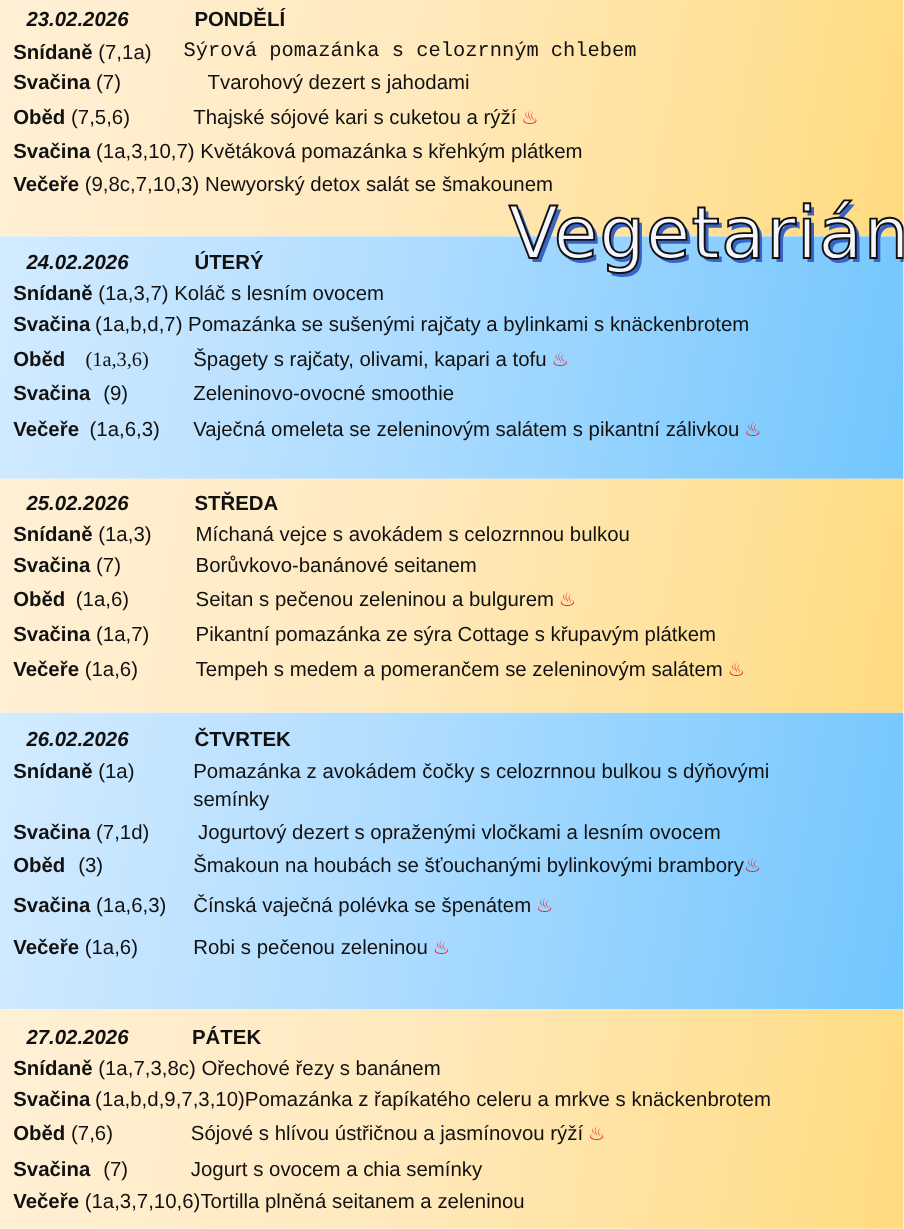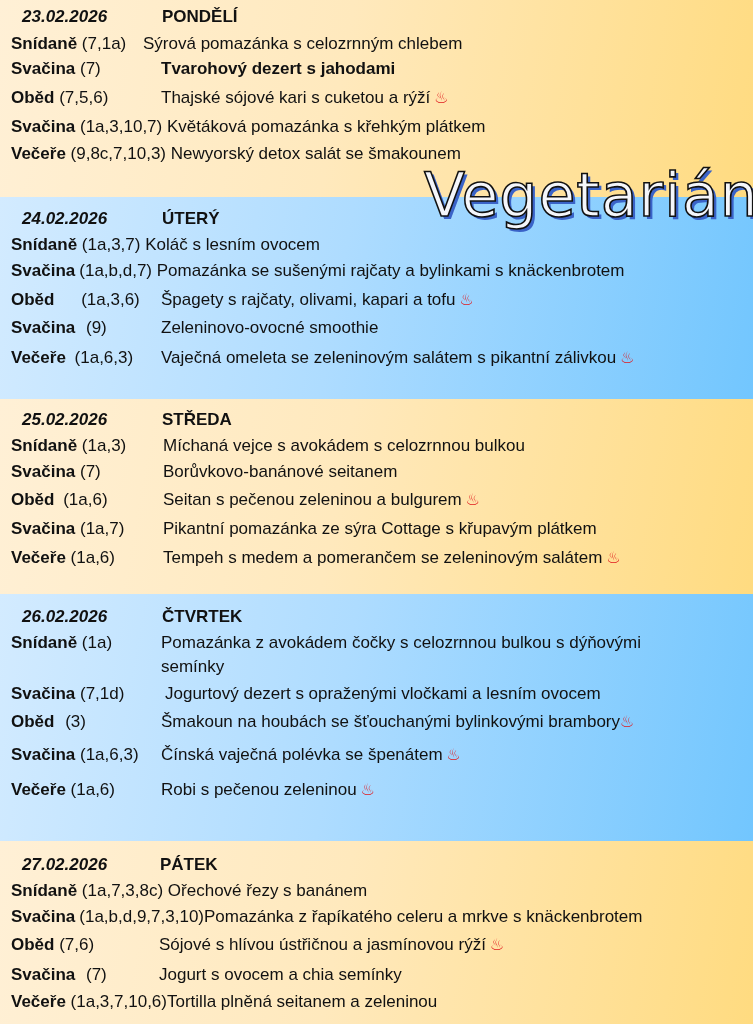--- a/index.html
+++ b/index.html
@@ -47,26 +47,26 @@
 
 <div class="title">Vegetarián</div>
 
 <div class="row hdr" style="top:7px;">
   <span class="date">23.02.2026</span>
   <span class="dayname" style="left:151px;">PONDĚLÍ</span>
 </div>
 <div class="row" style="top:34px;">
   <span class="meal">Snídaně</span>
   <span class="allerg">(7,1a)</span>
-  <span class="dish" style="left:132px;">Sýrová pomazánka s celozrnným chlebem</span>
+  <span class="dish" style="left:142px;font-family:Liberation Mono, monospace;">Sýrová pomazánka s celozrnným chlebem</span>
 </div>
 <div class="row" style="top:59px;">
   <span class="meal">Svačina</span>
   <span class="allerg">(7)</span>
-  <span class="dish" style="left:150px;font-weight:bold;">Tvarohový dezert s jahodami</span>
+  <span class="dish" style="left:162px;">Tvarohový dezert s jahodami</span>
 </div>
 <div class="row" style="top:88px;">
   <span class="meal">Oběd</span>
   <span class="allerg">(7,5,6)</span>
   <span class="dish" style="left:150px;"><span>Thajské sójové kari s cuketou a rýží</span><span class="heat">♨</span></span>
 </div>
 <div class="row" style="top:117px;">
   <span class="meal">Svačina</span>
   <span class="allerg">(1a,3,10,7)</span>
   <span>Květáková pomazánka s křehkým plátkem</span>
@@ -85,21 +85,21 @@
   <span class="meal">Snídaně</span>
   <span class="allerg">(1a,3,7)</span>
   <span>Koláč s lesním ovocem</span>
 </div>
 <div class="row" style="top:261px;">
   <span class="meal">Svačina</span><span class="allerg" style="margin-left:4px;">(1a,b,d,7)</span>
   <span>Pomazánka se sušenými rajčaty a bylinkami s knäckenbrotem</span>
 </div>
 <div class="row" style="top:290px;">
   <span class="meal">Oběd</span>
-  <span class="allerg" style="margin-left:22px;">(1a,3,6)</span>
+  <span class="allerg" style="margin-left:12px;font-family:Liberation Serif, serif;">(1a,3,6)</span>
   <span class="dish" style="left:150px;"><span>Špagety s rajčaty, olivami, kapari a tofu</span><span class="heat">♨</span></span>
 </div>
 <div class="row" style="top:318px;">
   <span class="meal">Svačina</span>
   <span class="allerg" style="margin-left:6px;">(9)</span>
   <span class="dish" style="left:150px;">Zeleninovo-ovocné smoothie</span>
 </div>
 <div class="row" style="top:348px;">
   <span class="meal">Večeře</span>
   <span class="allerg" style="margin-left:4px;">(1a,6,3)</span>

